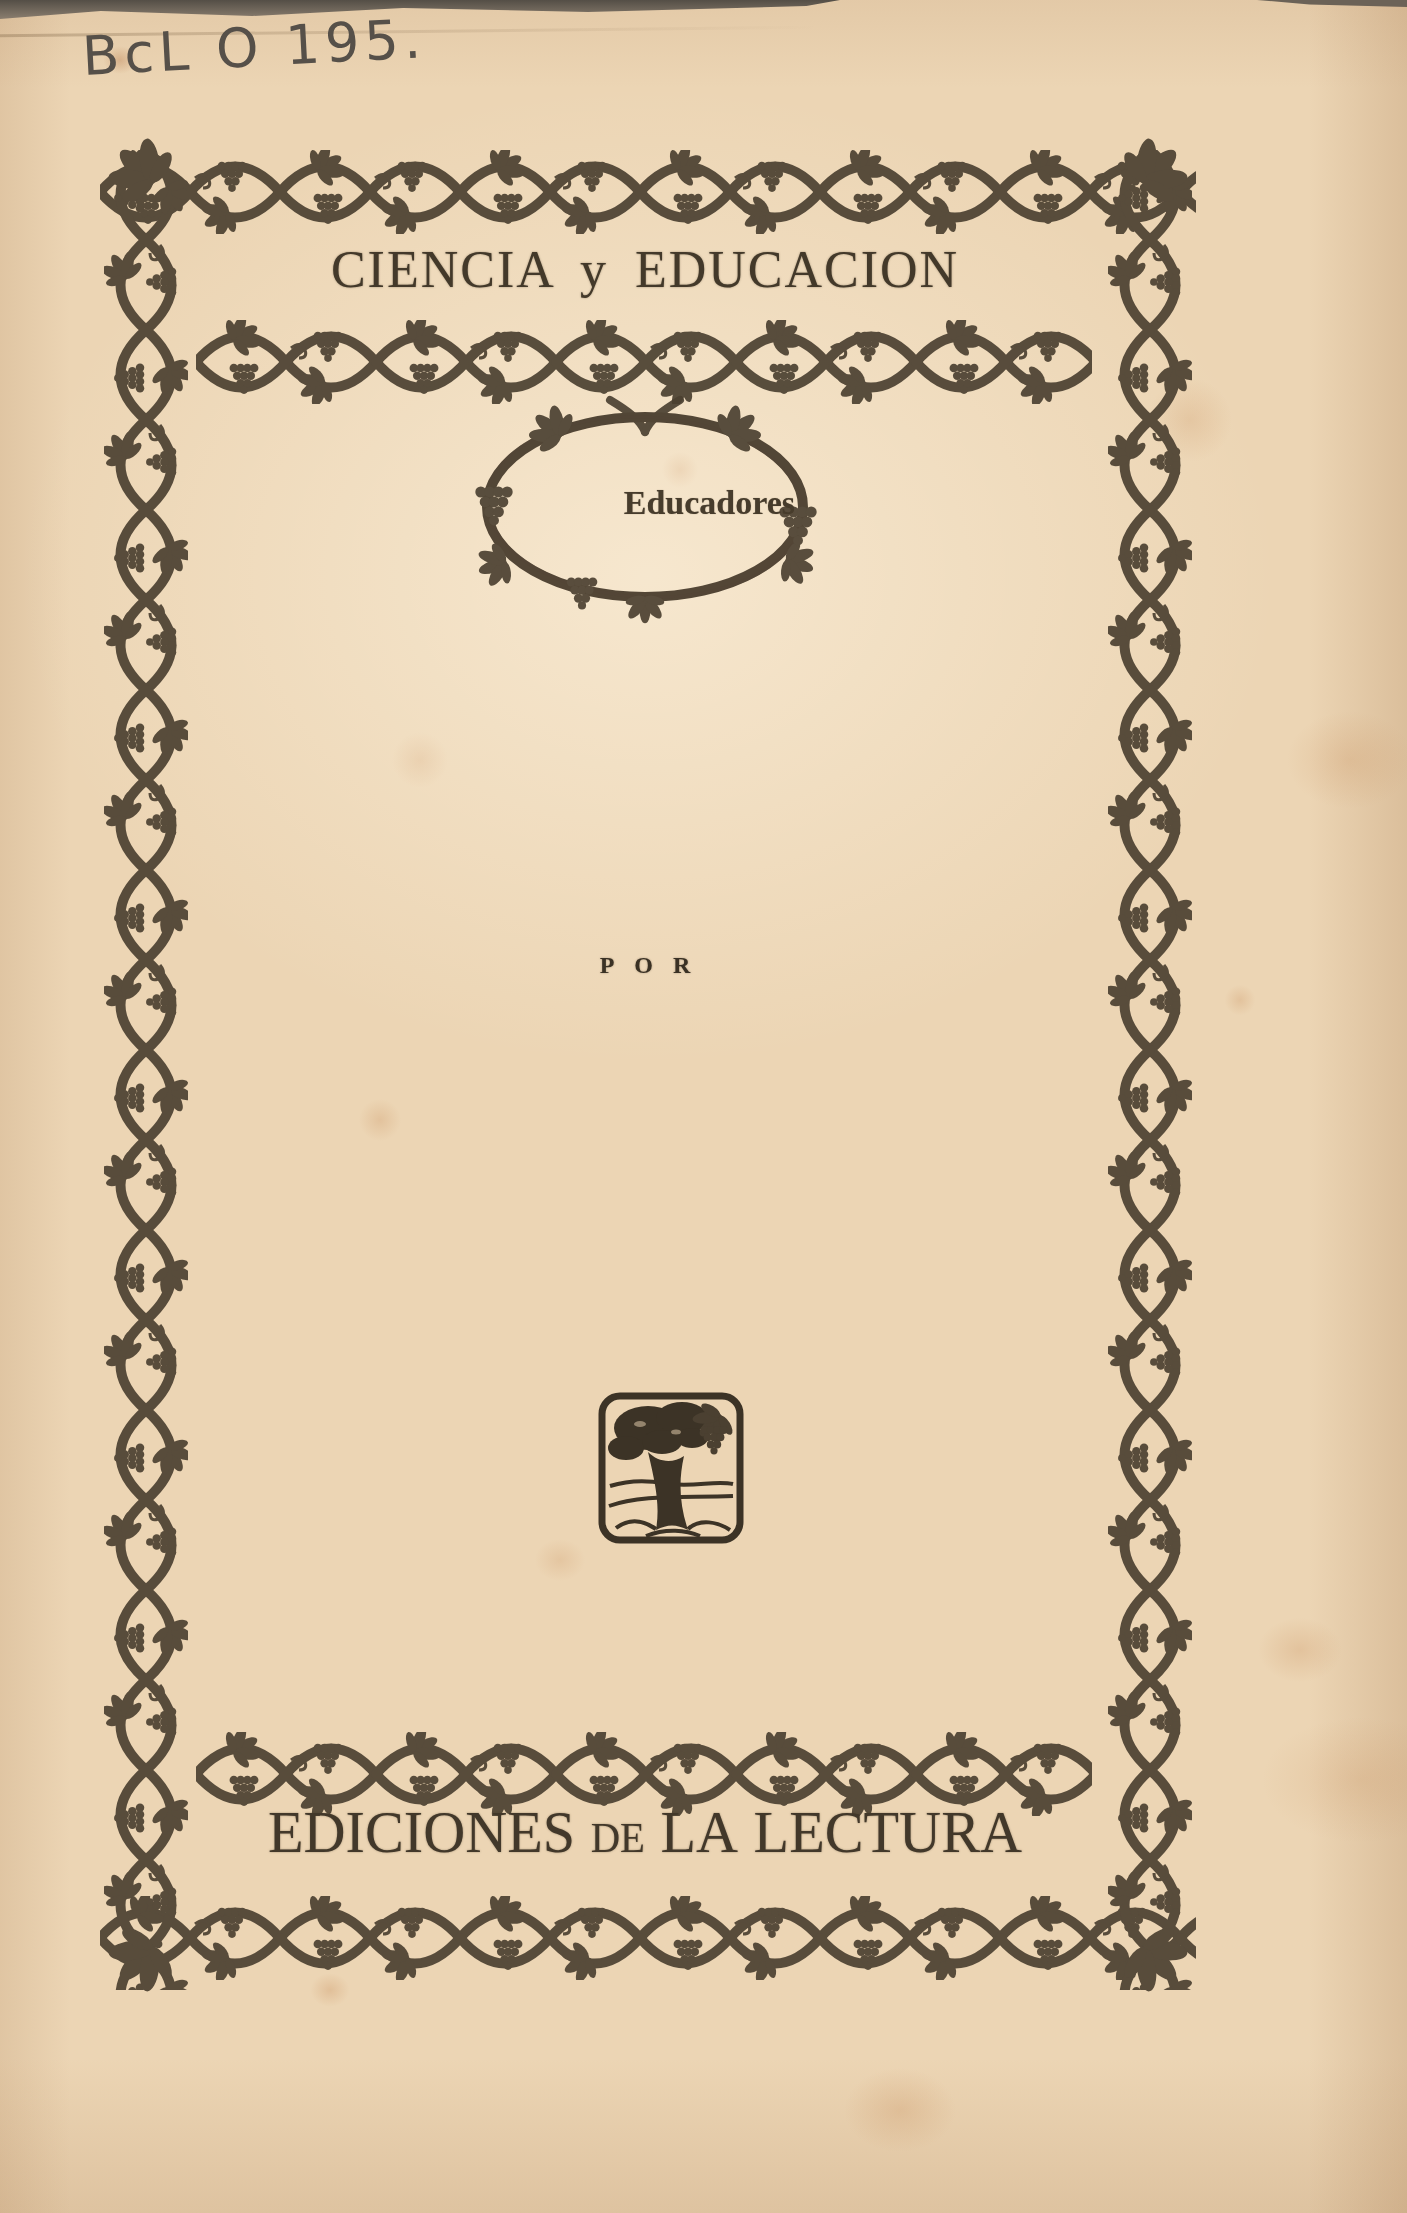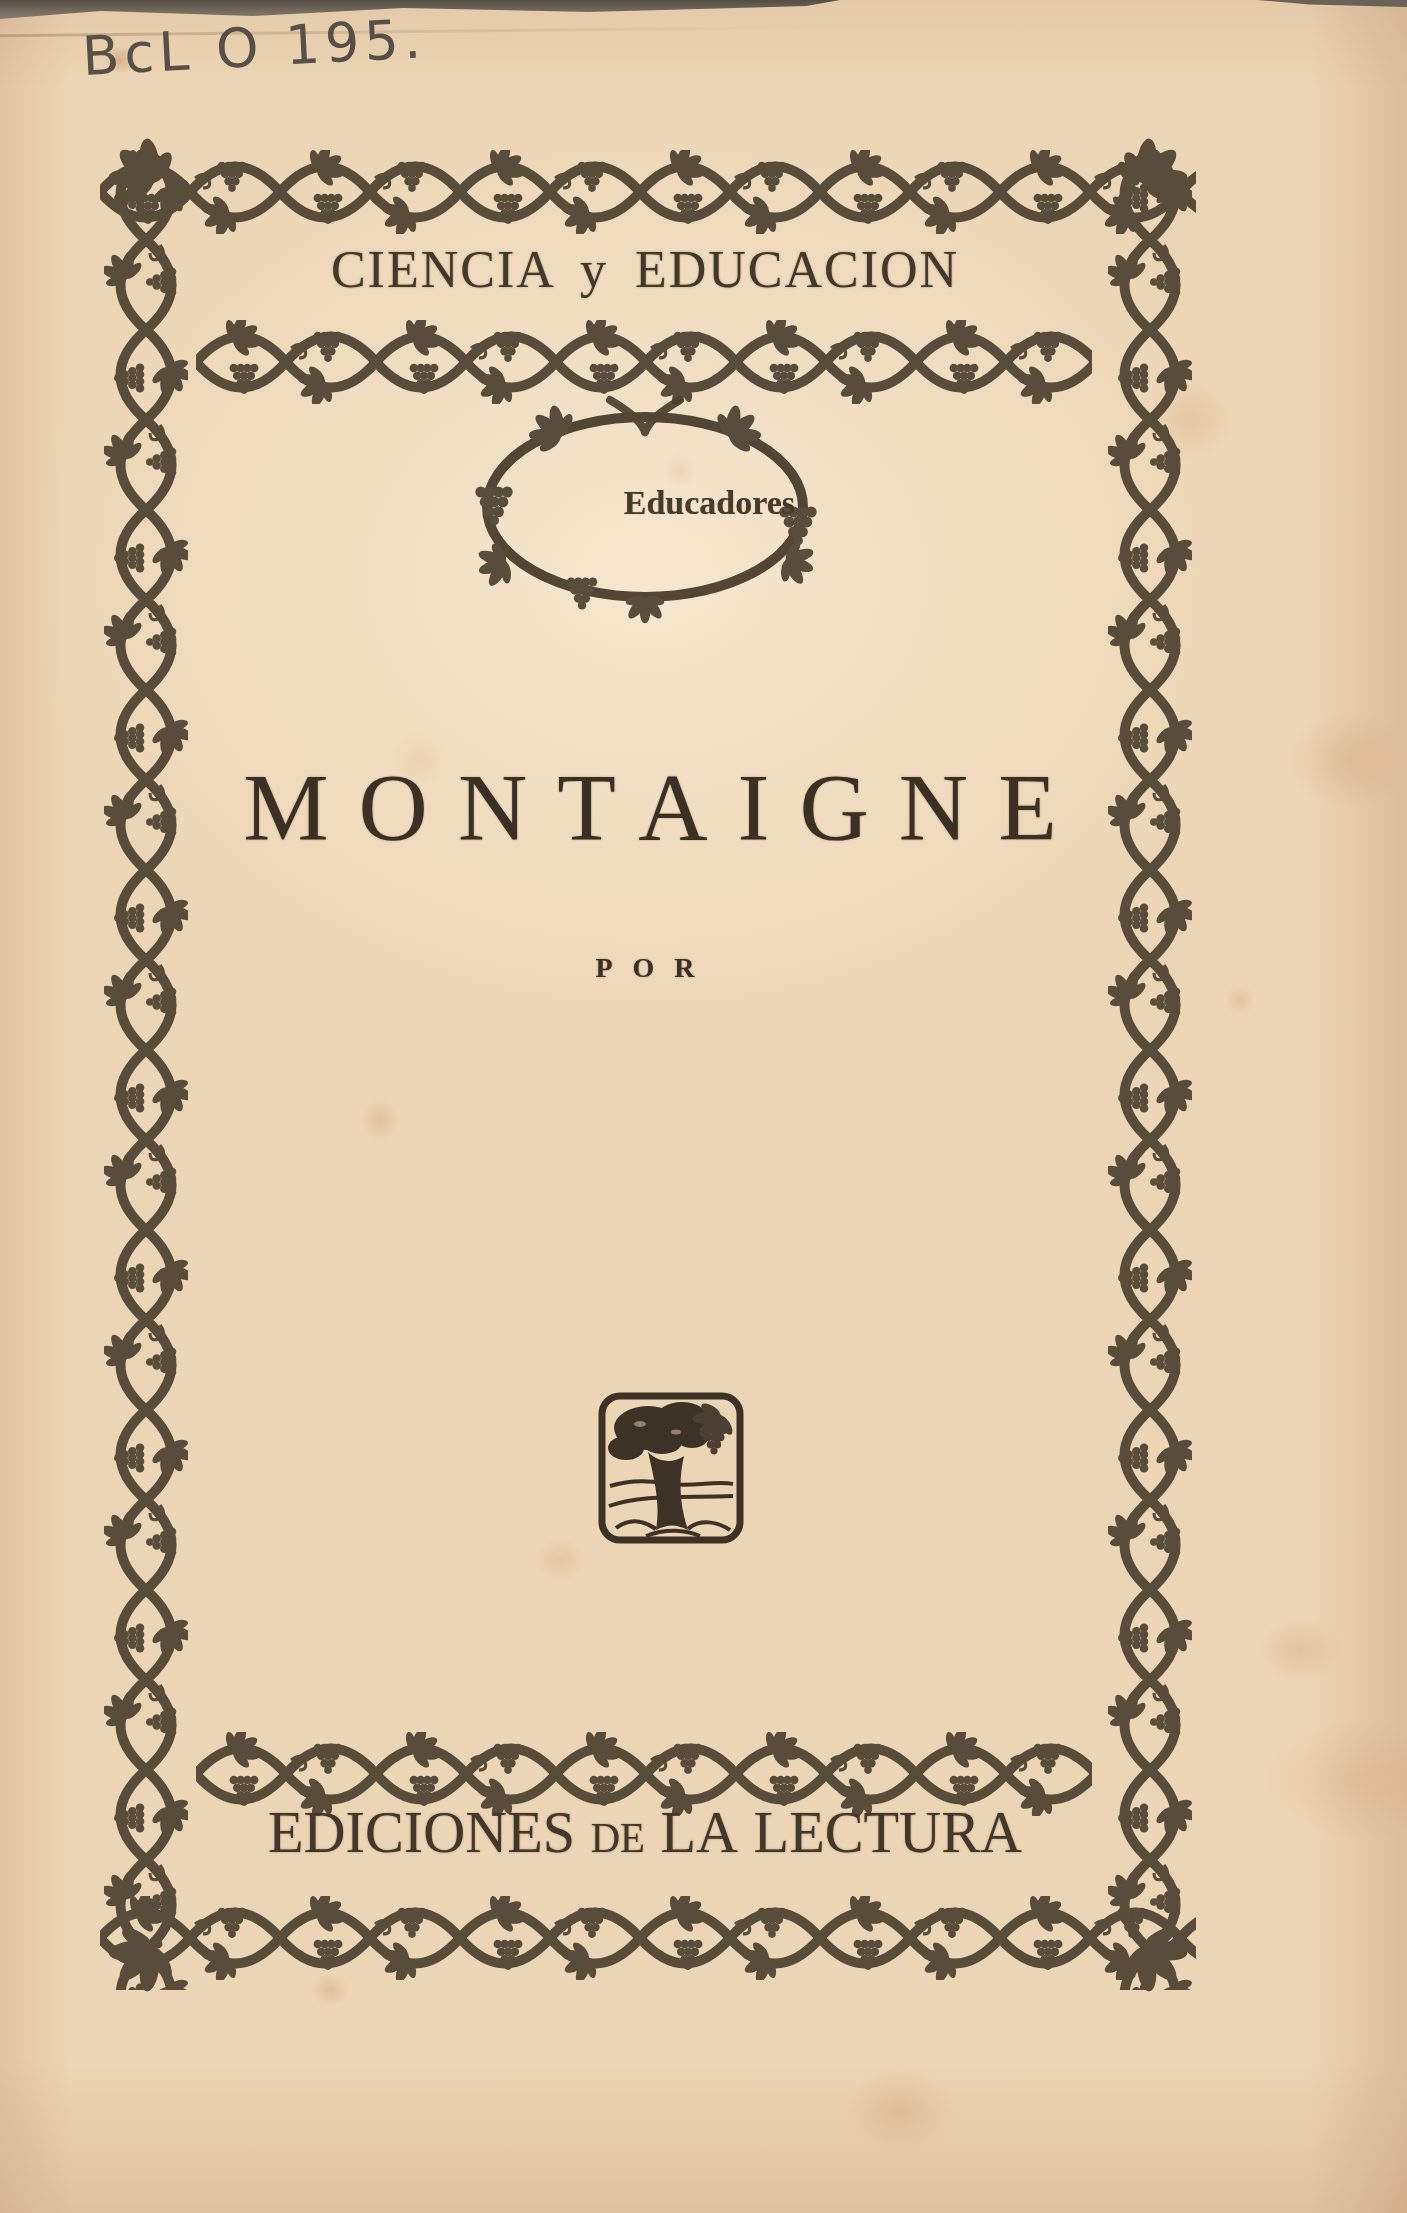--- a/index.html
+++ b/index.html
@@ -62,21 +62,21 @@
     font-size:34px;font-weight:700;text-align:right;
     color:#473c2c;text-shadow:0 0 1px rgba(70,55,35,.5);
   }
   .book-title{
     position:absolute;top:752px;left:110px;width:1080px;
     font-size:96px;letter-spacing:30px;text-indent:30px;
     text-align:center;white-space:nowrap;
   }
   .byline{
     position:absolute;top:952px;left:150px;width:990px;
-    font-size:28px;font-weight:700;letter-spacing:20px;text-indent:20px;
+    font-size:24px;font-weight:700;letter-spacing:20px;text-indent:20px;
     text-align:center;
   }
   .author{
     position:absolute;top:1086px;left:150px;width:990px;
     font-size:50px;letter-spacing:8px;text-indent:8px;
     text-align:center;white-space:nowrap;
   }
   .emblem{position:absolute;top:1390px;left:595px;}
   .publisher{
     position:absolute;top:1798px;left:150px;width:990px;
@@ -254,21 +254,20 @@
       <use href="#grapes" transform="translate(494,492) scale(1.1)"></use>
       <use href="#grapes" transform="translate(798,512) scale(1.1)"></use>
       <use href="#grapes" transform="translate(582,582) scale(0.9)"></use>
     </g>
   </svg>
 
   <div class="series-title">CIENCIA y EDUCACION</div>
 
   <div class="collection-label">Educadores</div>
 
-  <div class="book-title printed">MONTAIGNE</div>
 
   <div class="byline printed">POR</div>
 
 
   <svg class="emblem" width="152" height="156" viewBox="0 0 150 156" aria-hidden="true">
     <rect x="6" y="6" width="138" height="144" rx="18" fill="none" stroke="#3c3326" stroke-width="7"></rect>
     <path d="M14,96 C40,88 60,92 75,94 C100,97 120,90 137,94" fill="none" stroke="#3c3326" stroke-width="4"></path>
     <path d="M13,116 C45,104 90,108 137,106" fill="none" stroke="#3c3326" stroke-width="4"></path>
     <g fill="#3c3326">
       <ellipse cx="52" cy="38" rx="34" ry="22"></ellipse>

